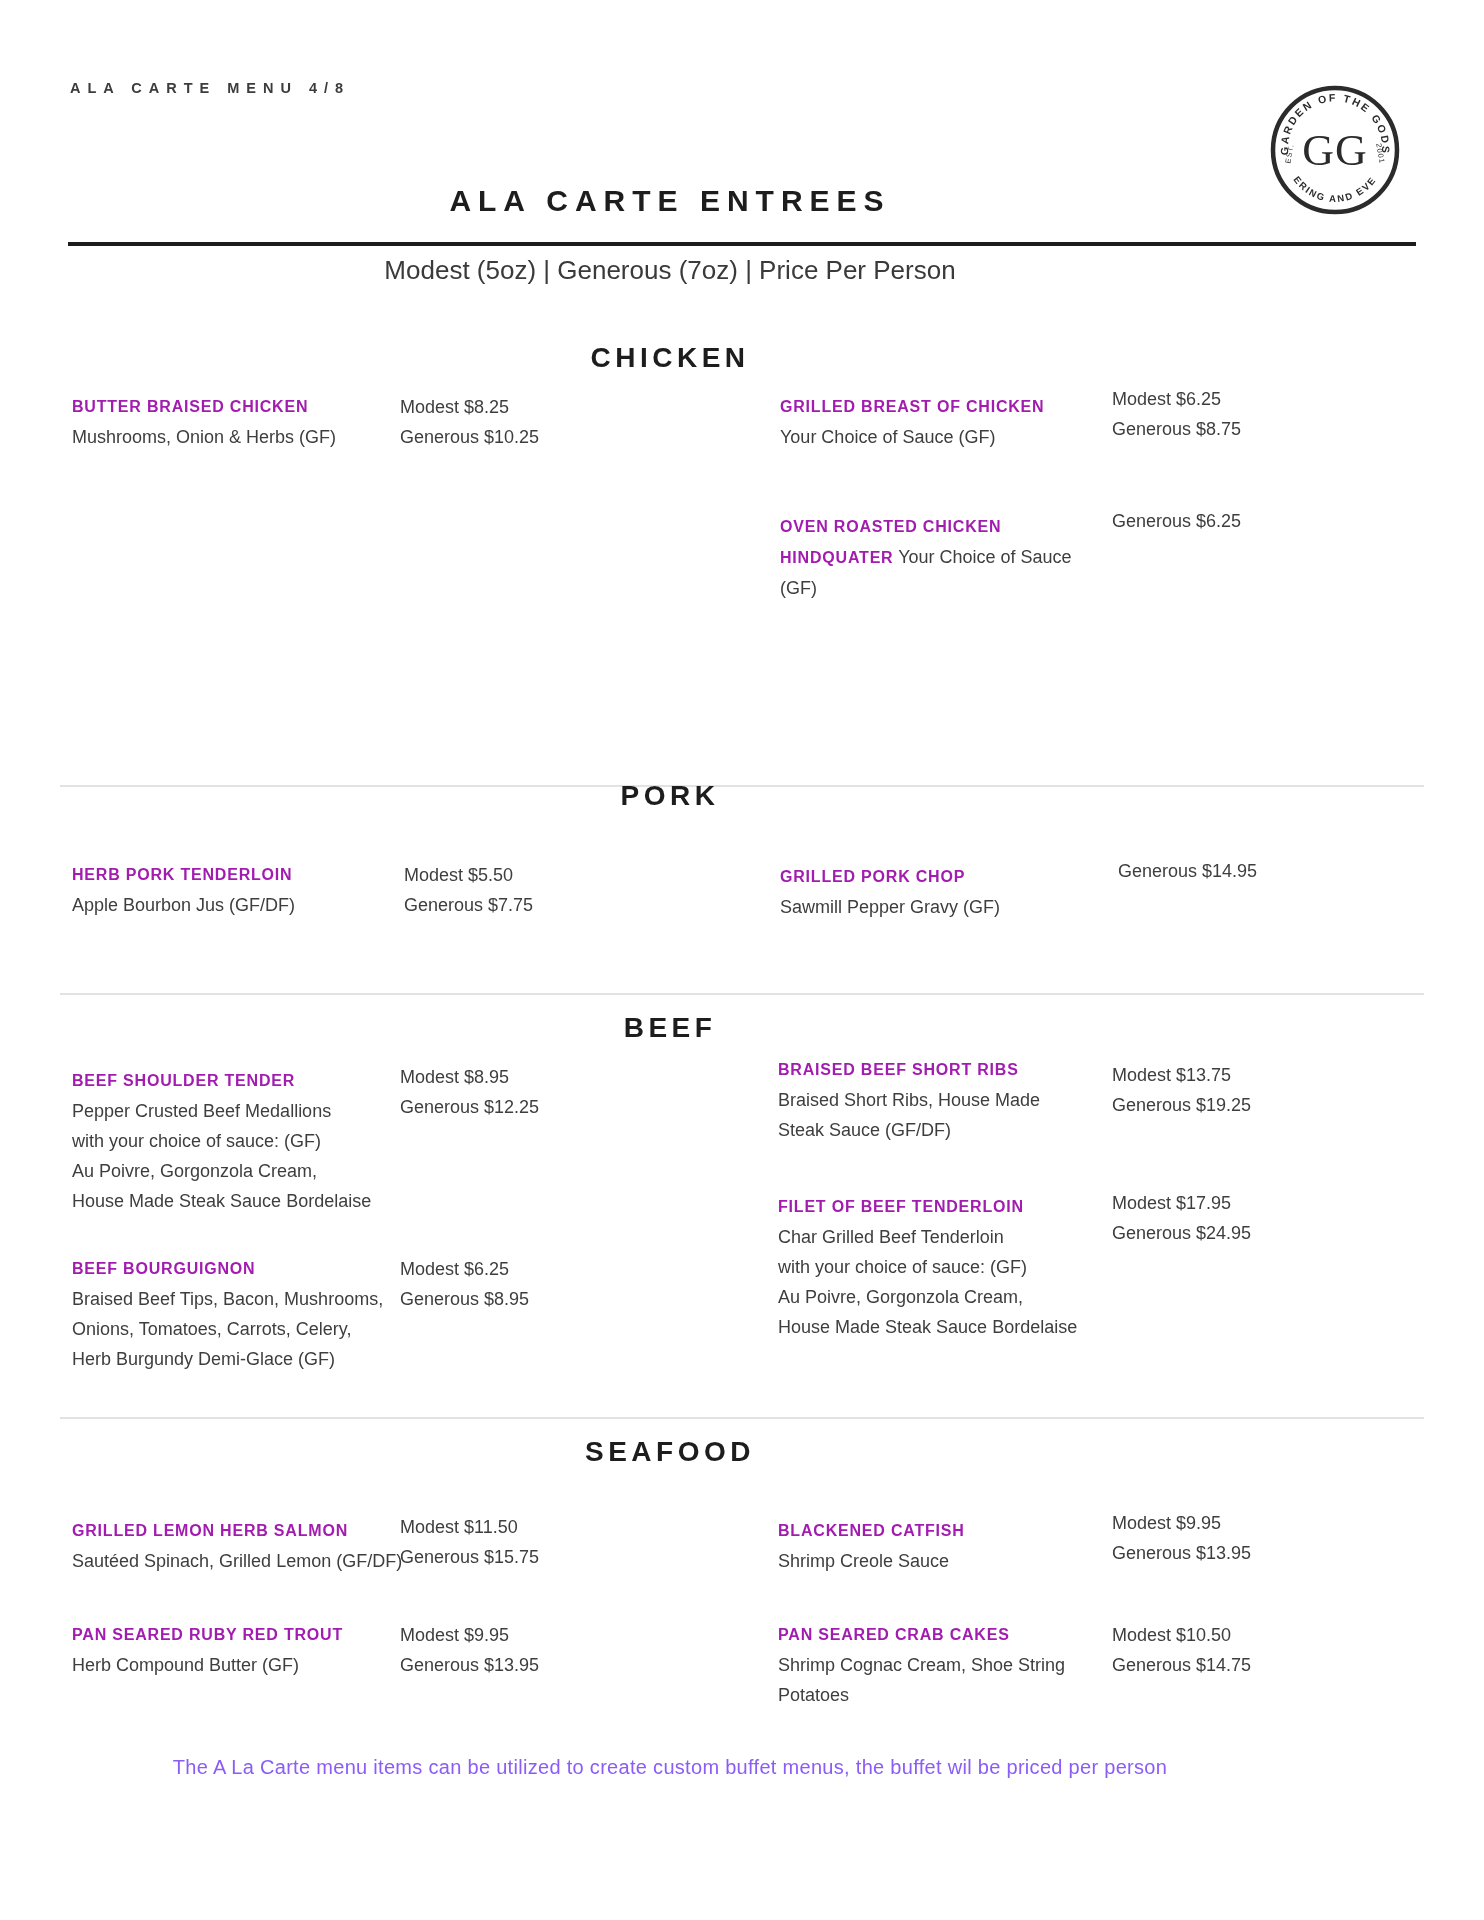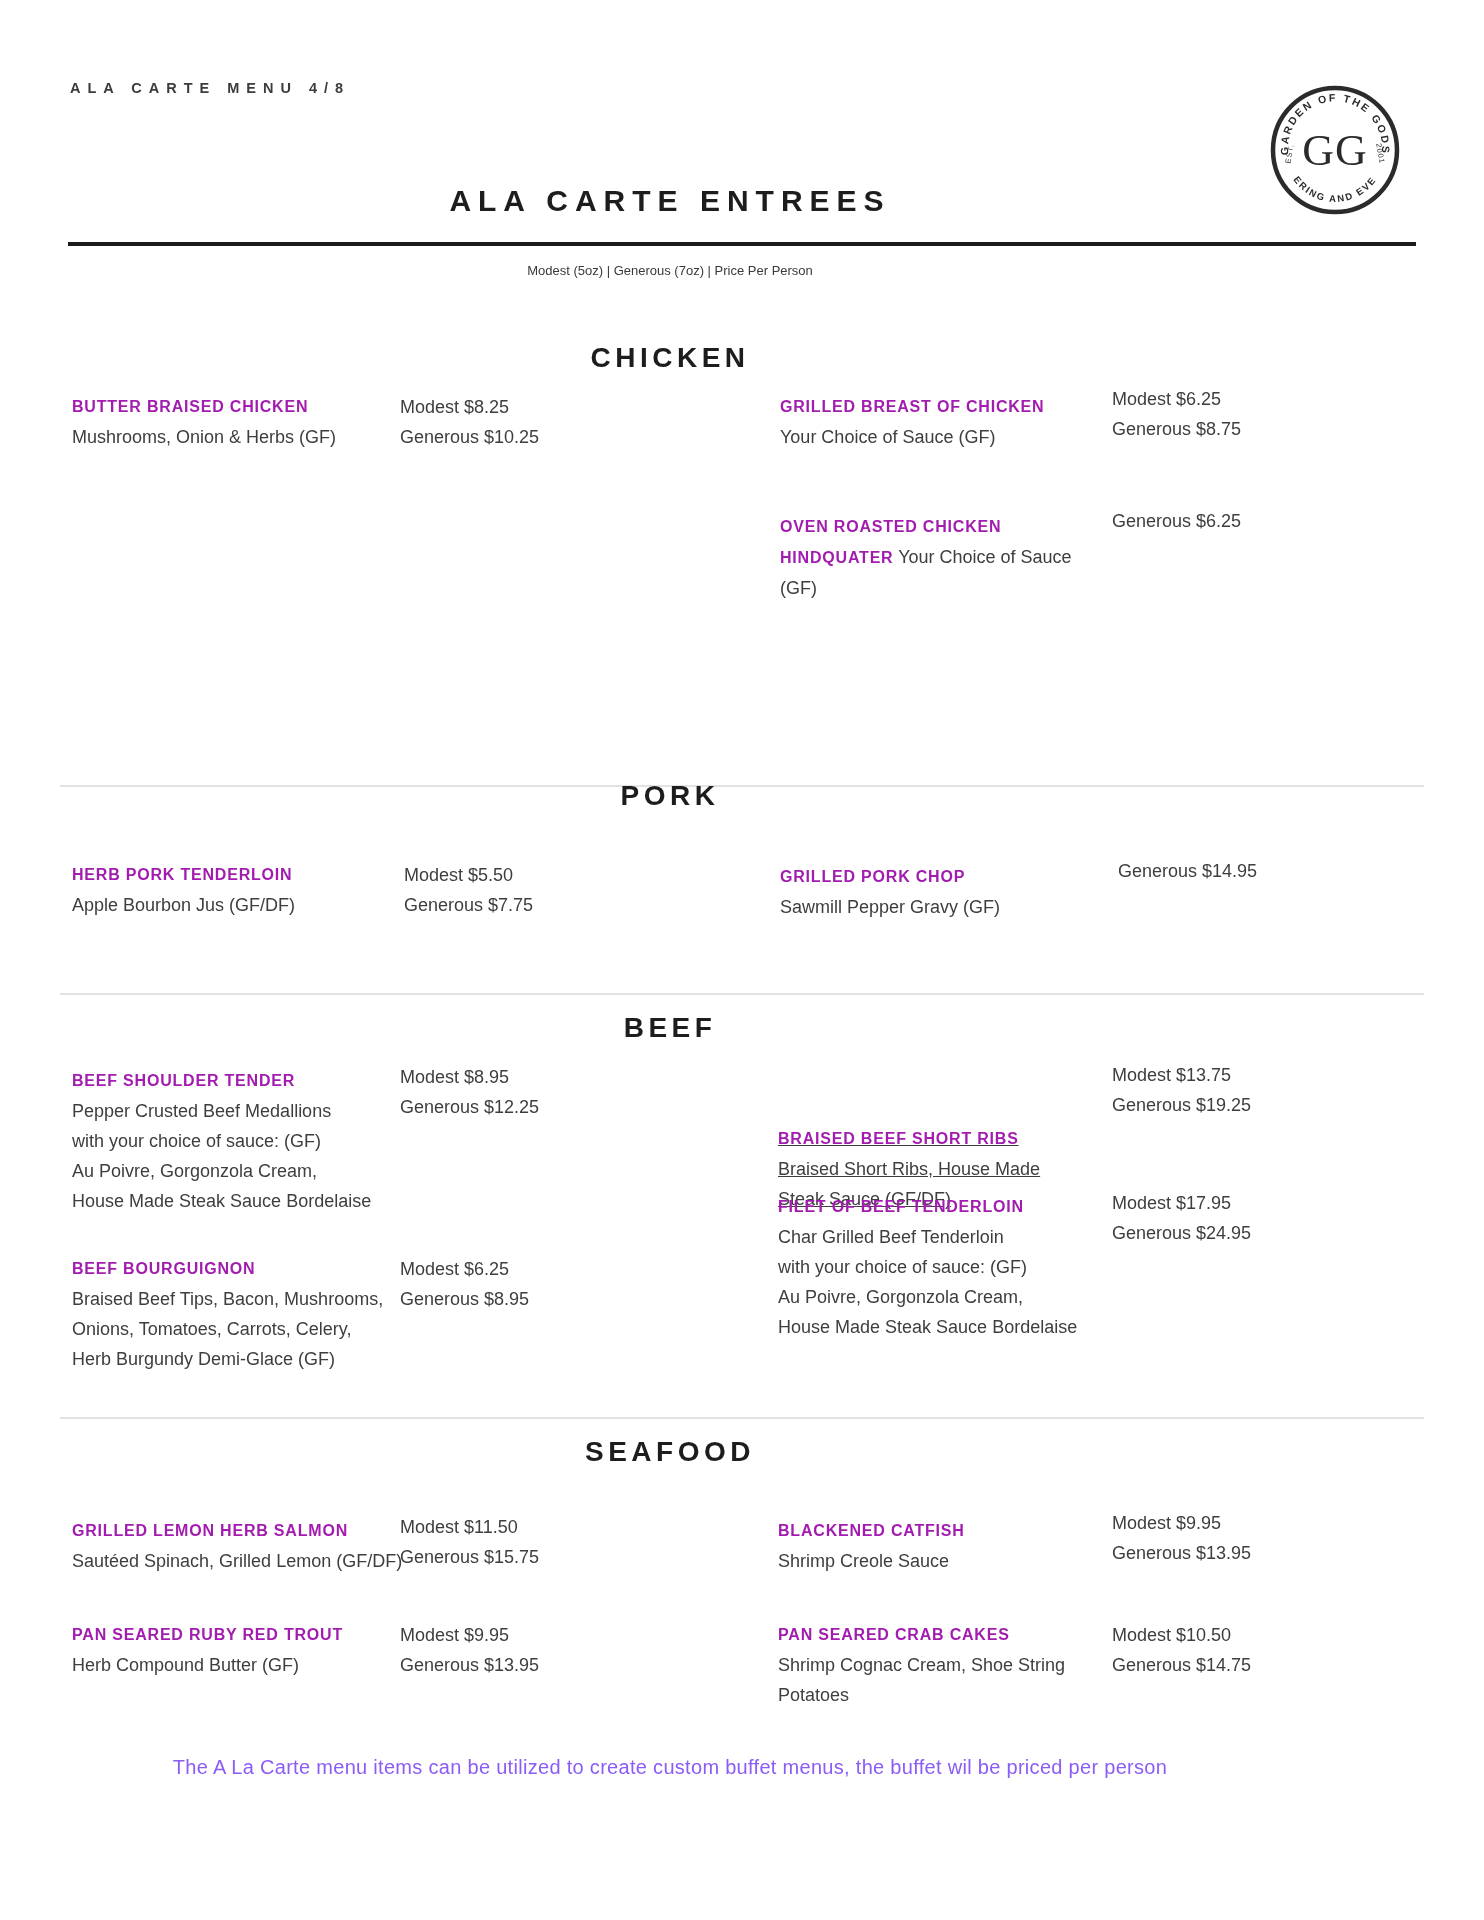--- a/index.html
+++ b/index.html
@@ -6,21 +6,21 @@
   .page {
     position:relative; width:1484px; height:1920px; background:#ffffff;
     font-family:"Liberation Sans", sans-serif; color:#3e3e3e; overflow:hidden;
   }
   .abs { position:absolute; }
   .center-band { position:absolute; left:0; width:1340px; text-align:center; }
 
   .corner-label { font-size:14.5px; letter-spacing:7px; color:#3c3c3c; }
   .doc-title { font-size:30px; font-weight:bold; letter-spacing:7px; color:#1d1d1d; }
   .title-rule { background:#1c1c1c; height:4px; }
-  .subtitle { font-size:13px; color:#3a3a3a; line-height:27px; }
+  .subtitle { font-size:26px; color:#3a3a3a; line-height:27px; }
   .sec-heading { font-size:28px; font-weight:bold; letter-spacing:4.5px; color:#1d1d1d; }
   .divider { height:2px; background:#e2e2e2; }
 
   .menu-item { line-height:30px; }
   .item-title { display:block; font-size:16px; font-weight:bold; letter-spacing:0.8px; color:#a21caf; }
   .item-title.inline { display:inline; }
   .item-desc { display:block; font-size:18px; color:#3e3e3e; white-space:pre-line; }
   .item-desc.inline { display:inline; white-space:pre-line; }
   .prices { font-size:18px; color:#3e3e3e; line-height:30px; white-space:pre-line; }
   .sauces-label { font-size:18px; color:#3e3e3e; line-height:30px; }
@@ -110,21 +110,21 @@
 
   <div class="abs menu-item" style="left:72px; top:1254px; width:345px;">
     <span class="item-title">BEEF BOURGUIGNON</span>
     <span class="item-desc">Braised Beef Tips, Bacon, Mushrooms,
 Onions, Tomatoes, Carrots, Celery,
 Herb Burgundy Demi-Glace (GF)</span>
   </div>
   <div class="abs prices" style="left:400px; top:1254px;">Modest $6.25
 Generous $8.95</div>
 
-  <div class="abs menu-item" style="left:778px; top:1124px; width:345px;text-decoration:underline;">
+  <div class="abs menu-item" style="left:778px; top:1055px; width:345px;">
     <span class="item-title">BRAISED BEEF SHORT RIBS</span>
     <span class="item-desc">Braised Short Ribs, House Made
 Steak Sauce (GF/DF)</span>
   </div>
   <div class="abs prices" style="left:1112px; top:1060px;">Modest $13.75
 Generous $19.25</div>
 
   <div class="abs menu-item" style="left:778px; top:1192px; width:345px;">
     <span class="item-title">FILET OF BEEF TENDERLOIN</span>
     <span class="item-desc">Char Grilled Beef Tenderloin

